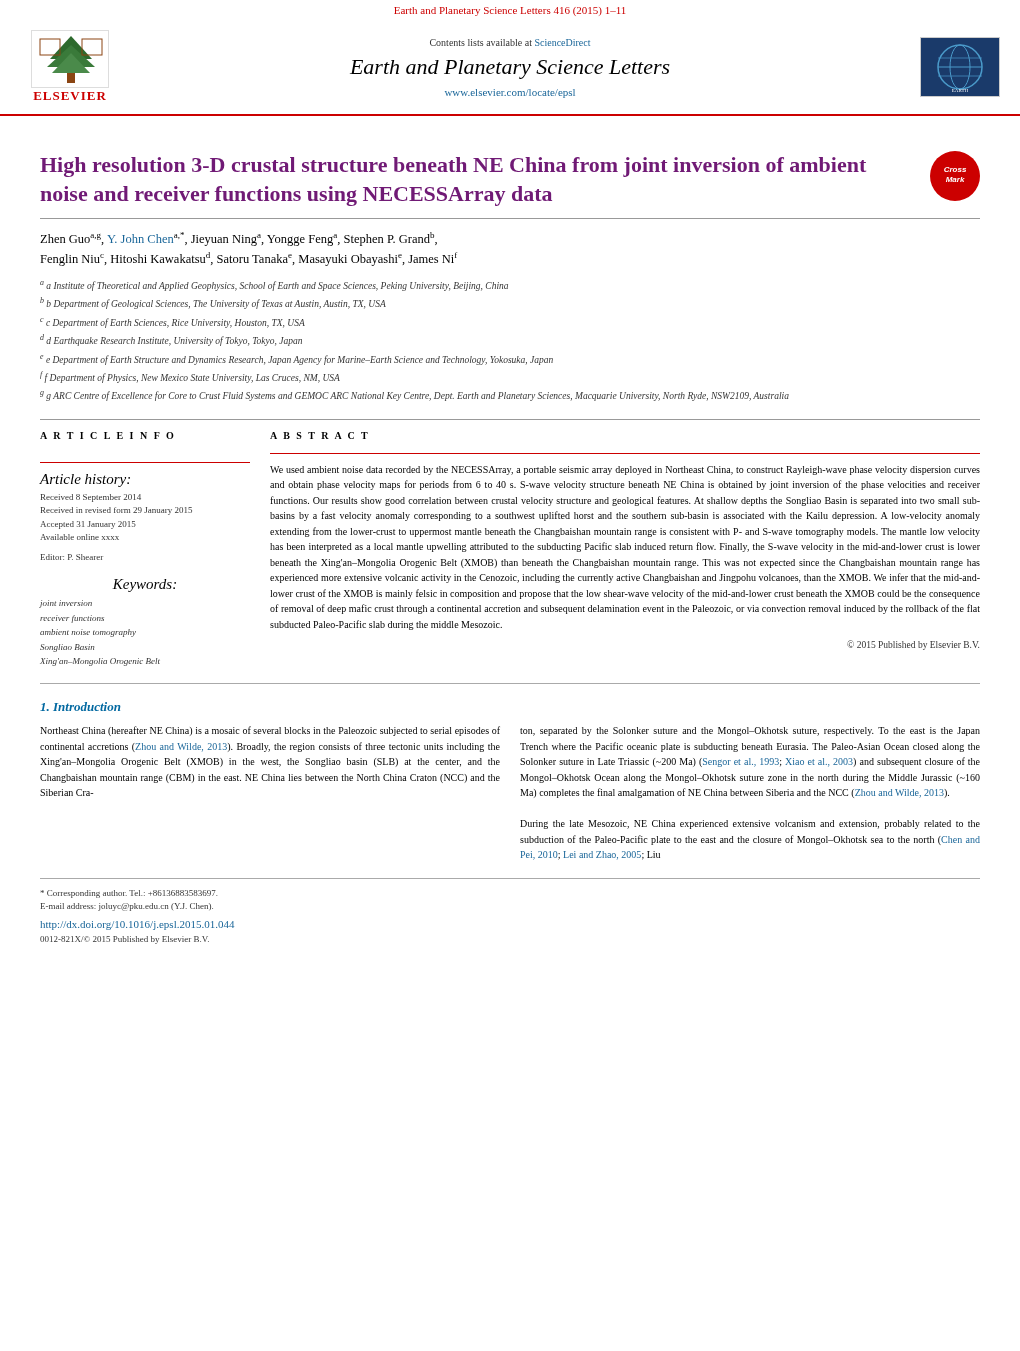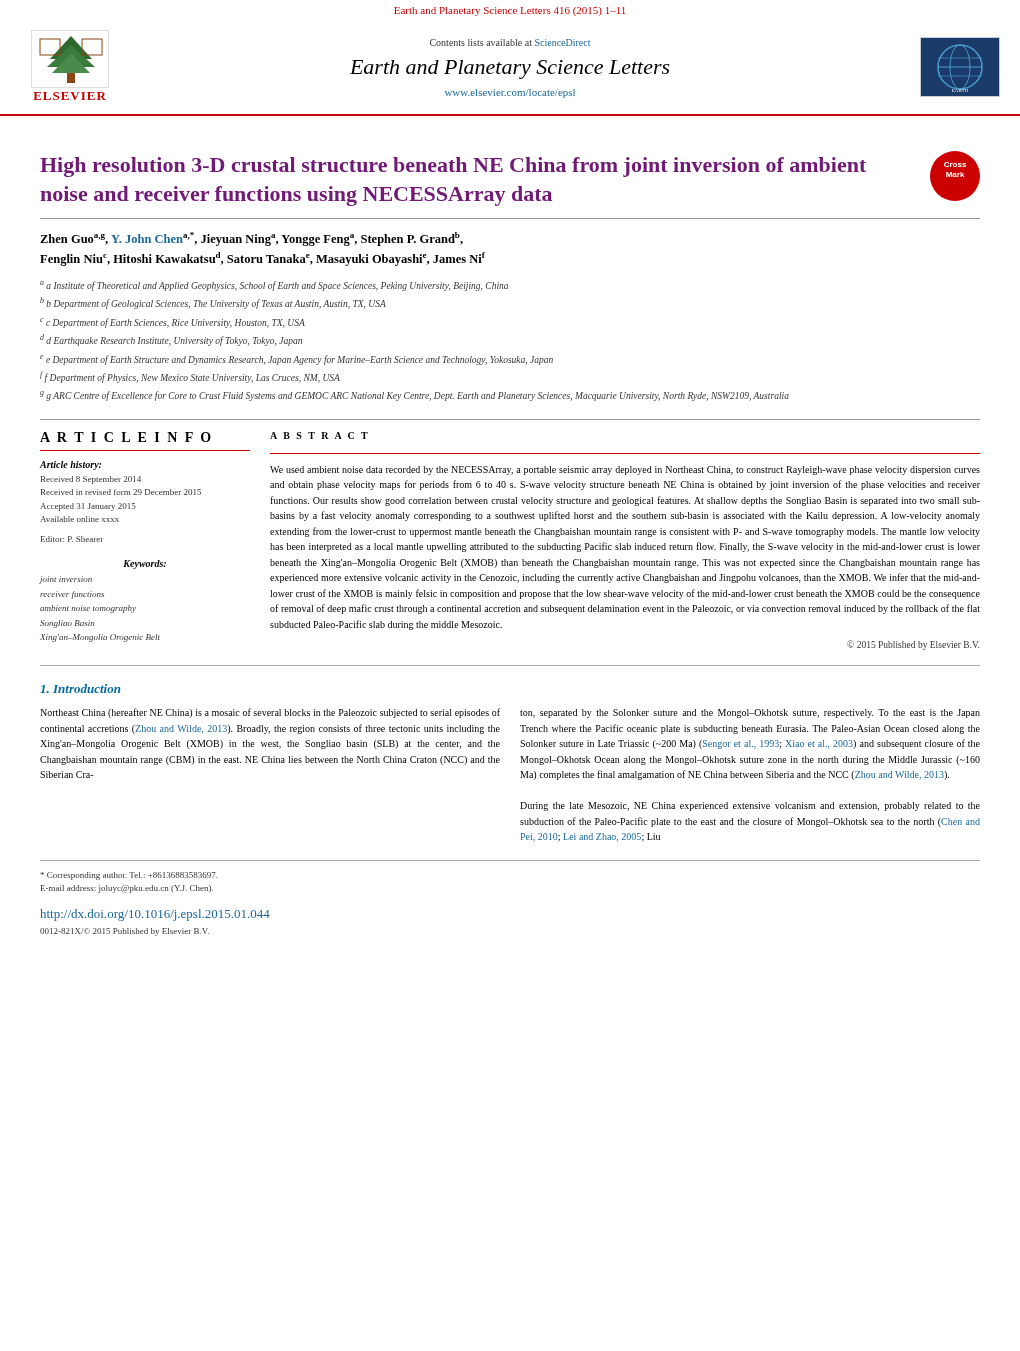--- a/index.html
+++ b/index.html
@@ -92,32 +92,32 @@
       line-height: 1.3;
       flex: 1;
       margin-right: 20px;
     }
     .crossmark {
       width: 50px;
       height: 50px;
       background: #c00;
       border-radius: 50%;
       display: flex;
-      align-items: flex-start;
+      align-items: center;
       justify-content: center;
       color: #fff;
       font-size: 18px;
       font-weight: bold;
       flex-shrink: 0;
+      font-style: italic;
     }
     .authors {
       font-size: 12.5px;
       margin: 8px 0;
       line-height: 1.5;
-      font-weight: bold;
     }
     .authors sup {
       font-size: 9px;
       color: #000;
     }
     .authors a, .author-link {
       color: #1a6699;
       text-decoration: none;
     }
     .affiliations {
@@ -135,32 +135,32 @@
       gap: 20px;
       margin-top: 15px;
       border-top: 1px solid #999;
       padding-top: 10px;
     }
     .article-info {
       width: 210px;
       flex-shrink: 0;
     }
     .article-info h3 {
-      font-size: 14px;
+      font-size: 10px;
       font-weight: bold;
       letter-spacing: 2px;
       color: #000;
       border-bottom: 1px solid #c00;
-      padding-bottom: 4px;
+      padding-bottom: 21px;
       margin-bottom: 8px;
     }
     .article-info .info-section-title {
-      font-size: 10px;
-      font-style: italic;
-      font-weight: bold;
+      font-size: 15px;
+      font-style: italic;
+      font-weight: normal;
       margin-top: 8px;
       margin-bottom: 3px;
     }
     .article-info .info-text {
       font-size: 9px;
       line-height: 1.5;
       color: #333;
     }
     .article-info .keywords-list {
       font-size: 9px;
@@ -226,23 +226,23 @@
       margin-top: 15px;
       border-top: 1px solid #aaa;
       padding-top: 8px;
     }
     .footnote-text {
       font-size: 9px;
       color: #333;
       line-height: 1.5;
     }
     .doi-text {
-      font-size: 13px;
+      font-size: 11px;
       color: #1a6699;
-      margin-top: 10px;
+      margin-top: 4px;
     }
     .page-footer {
       font-size: 9px;
       color: #333;
       margin-top: 4px;
     }
     
     .tree-logo {
       width: 78px;
       height: 58px;
@@ -339,21 +339,21 @@
     <div class="aff-item"><sup>f</sup> <span>f Department of Physics, New Mexico State University, Las Cruces, NM, USA</span></div>
     <div class="aff-item"><sup>g</sup> <span>g ARC Centre of Excellence for Core to Crust Fluid Systems and GEMOC ARC National Key Centre, Dept. Earth and Planetary Sciences, Macquarie University, North Ryde, NSW2109, Australia</span></div>
   </div>
 
   <div class="article-body">
 
     <div class="article-info">
       <h3>A R T I C L E   I N F O</h3>
       <div class="info-section-title">Article history:</div>
       <div class="info-text">Received 8 September 2014</div>
-      <div class="info-text">Received in revised form 29 December 2015</div>
+      <div class="info-text">Received in revised form 29 January 2015</div>
       <div class="info-text">Accepted 31 January 2015</div>
       <div class="info-text">Available online xxxx</div>
       <div class="info-text" style="margin-top:6px;">Editor: P. Shearer</div>
       <div class="info-section-title" style="margin-top:12px;text-align:center;">Keywords:</div>
       <div class="keywords-list">
         <div>joint inversion</div>
         <div>receiver functions</div>
         <div>ambient noise tomography</div>
         <div>Songliao Basin</div>
         <div>Xing'an–Mongolia Orogenic Belt</div>

